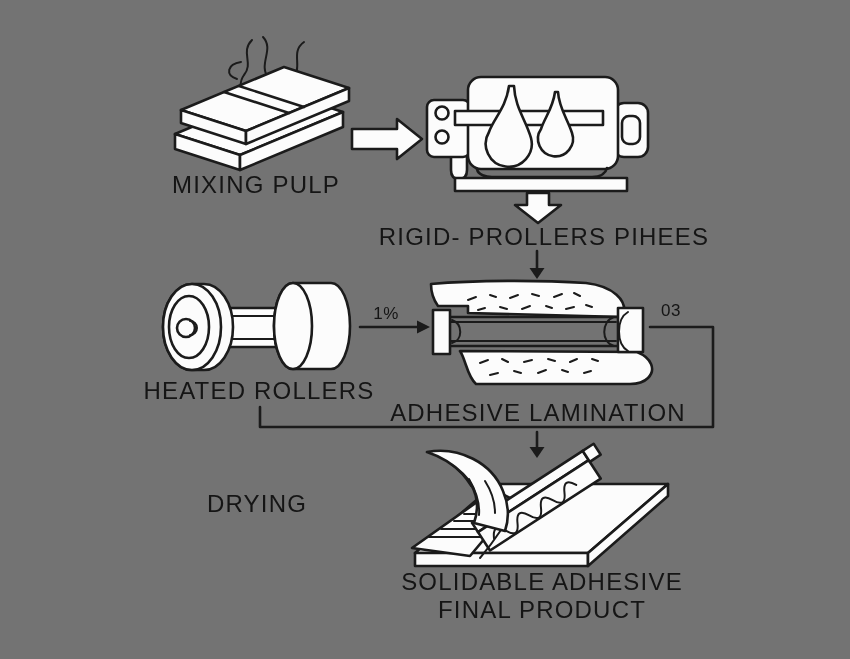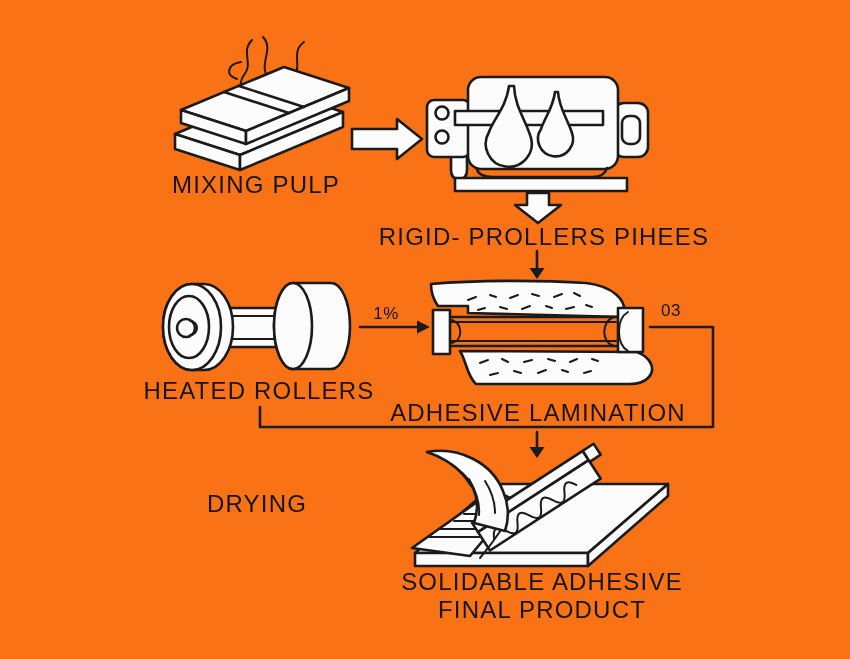--- a/index.html
+++ b/index.html
@@ -1,16 +1,16 @@
 <!DOCTYPE html>
 <html><head>
 <meta charset="utf-8">
 <style>
   html,body{margin:0;padding:0;background:#fcfcfc;}
-  .stage{width:850px;height:659px;position:relative;background:#f97316;overflow:hidden;}
+  .stage{width:850px;height:659px;position:relative;background:#737373;overflow:hidden;}
   svg{display:block;}
   .ln{stroke:#1b1b1b;stroke-width:2.6;fill:none;stroke-linecap:round;stroke-linejoin:round;}
   .thin{stroke-width:2;}
   .shp{stroke:#1b1b1b;stroke-width:2.6;fill:#fcfcfc;stroke-linecap:round;stroke-linejoin:round;}
   .solid{fill:#1b1b1b;stroke:none;}
   .lbl{font-family:"Liberation Sans",sans-serif;font-size:24px;letter-spacing:1.2px;fill:#151515;text-anchor:middle;}
   .lbl-sm{font-family:"Liberation Sans",sans-serif;font-size:17px;letter-spacing:.5px;fill:#151515;text-anchor:middle;}
 </style>
 </head>
 <body>

